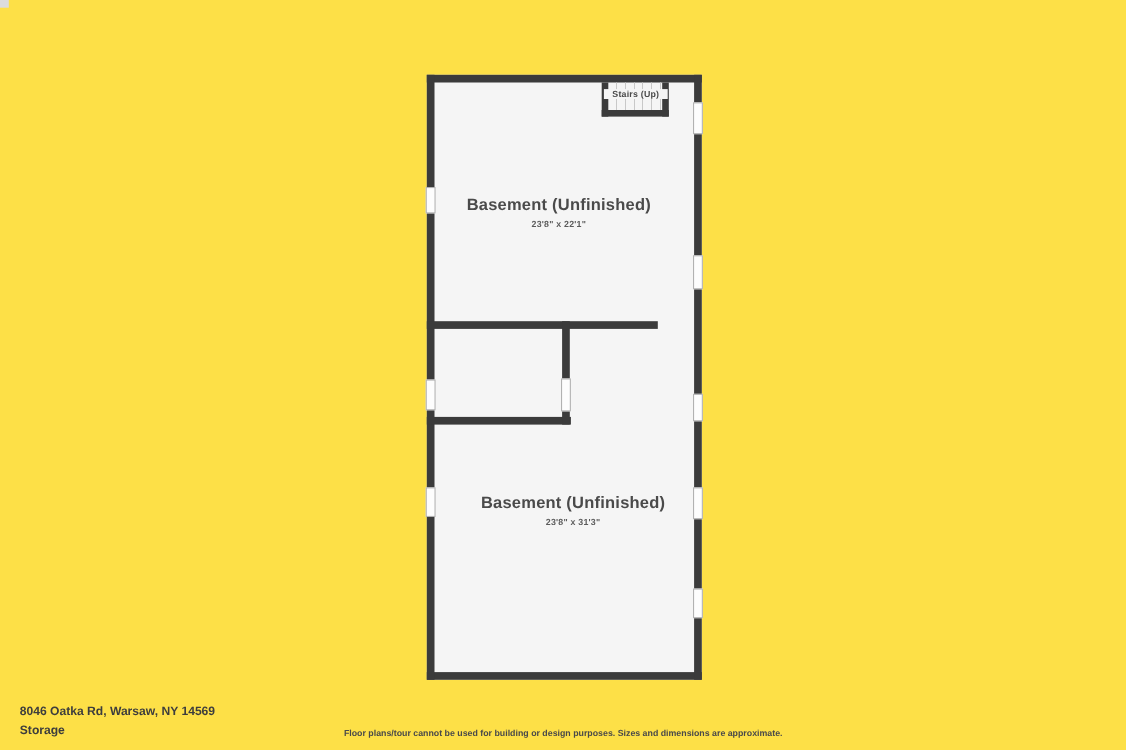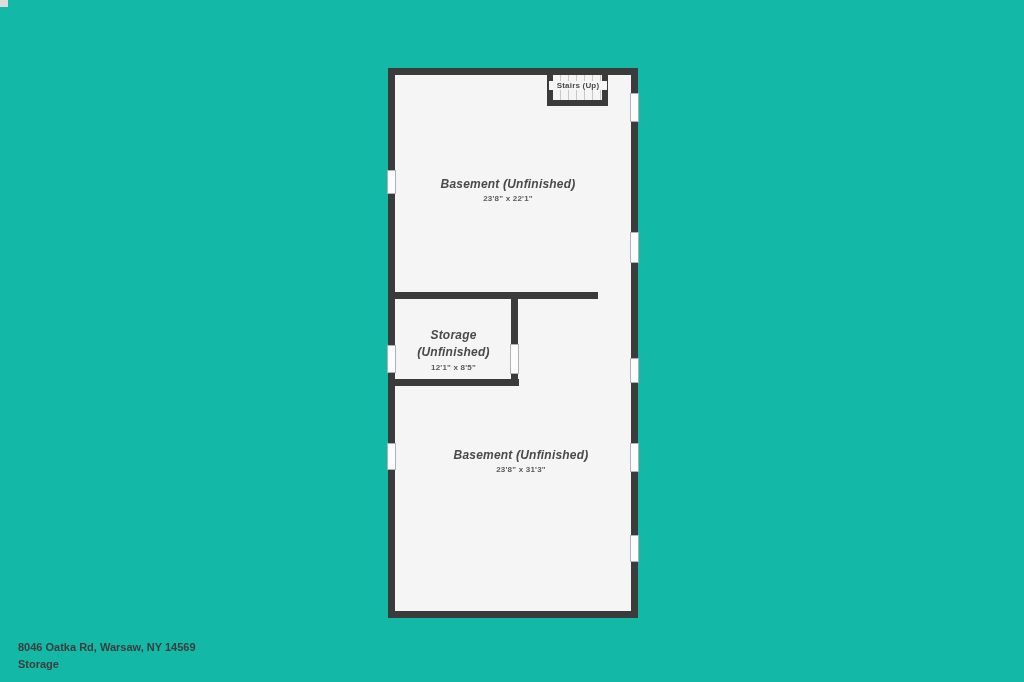--- a/index.html
+++ b/index.html
@@ -1,20 +1,20 @@
 <!DOCTYPE html>
 <html style="--wall: #3b3b3b; --floor: #f5f5f5; --window-border: #b2b2b2; --tread: #c8c8c8; --label-text: #4a4a4a; --footer-text: #3d3d3d;"><head>
 <meta charset="utf-8">
 <style>
   html, body { margin: 0; padding: 0; background: #ffffff; }
   #screen {
     position: relative;
     width: 1024px;
     height: 682px;
-    background: #14b8a6;
+    background: #fde047;
     overflow: hidden;
     font-family: "Liberation Sans", sans-serif;
   }
   #corner-artifact {
     position: absolute; left: 0; top: 0; width: 8px; height: 7px;
     background: #dcdcdc;
   }
   
   #floorplan {
     position: absolute; left: 388px; top: 68px; width: 250px; height: 550px;
@@ -64,21 +64,21 @@
     font-size: 8px; font-weight: bold;
     color: var(--label-text, #4a4a4a);
     background: var(--floor, #f5f5f5);
     letter-spacing: 0.2px;
   }
   .room-label {
     position: absolute; text-align: center;
     color: var(--label-text, #4a4a4a);
     line-height: 1.45;
   }
-  .room-name { font-size: 12px; font-weight: bold; letter-spacing: 0.2px; font-style: italic; }
+  .room-name { font-size: 15px; font-weight: bold; letter-spacing: 0.2px; }
   .room-dims { font-size: 8px;  font-weight: bold; color: #5a5a5a; letter-spacing: 0.2px; }
   #room-basement-upper { left: 20px; width: 200px; top: 108px; }
   #room-storage        { left: 7px;  width: 117px; top: 259px; }
   #room-basement-lower { left: 33px; width: 200px; top: 379px; }
 
   
   #address-text {
     position: absolute; left: 18px; top: 641px;
     font-size: 11px; font-weight: bold;
     color: var(--footer-text, #3d3d3d);
@@ -127,27 +127,24 @@
     <div class="window win-r1"></div>
     <div class="window win-r2"></div>
     <div class="window win-r3"></div>
     <div class="window win-r4"></div>
     <div class="window win-r5"></div>
 
     <div class="room-label" id="room-basement-upper">
       <div class="room-name">Basement (Unfinished)</div>
       <div class="room-dims">23'8" x 22'1"</div>
     </div>
-    <div class="room-label" id="room-storage">
-      <div class="room-name">Storage (Unfinished)</div>
-      <div class="room-dims">12'1" x 8'5"</div>
-    </div>
     <div class="room-label" id="room-basement-lower">
       <div class="room-name">Basement (Unfinished)</div>
       <div class="room-dims">23'8" x 31'3"</div>
     </div>
 
   </div>
 
   <div id="address-text">8046 Oatka Rd, Warsaw, NY 14569</div>
   <div id="level-text">Storage</div>
+  <div id="disclaimer-text">Floor plans/tour cannot be used for building or design purposes. Sizes and dimensions are approximate.</div>
 
 </div>
 
 </body></html>

